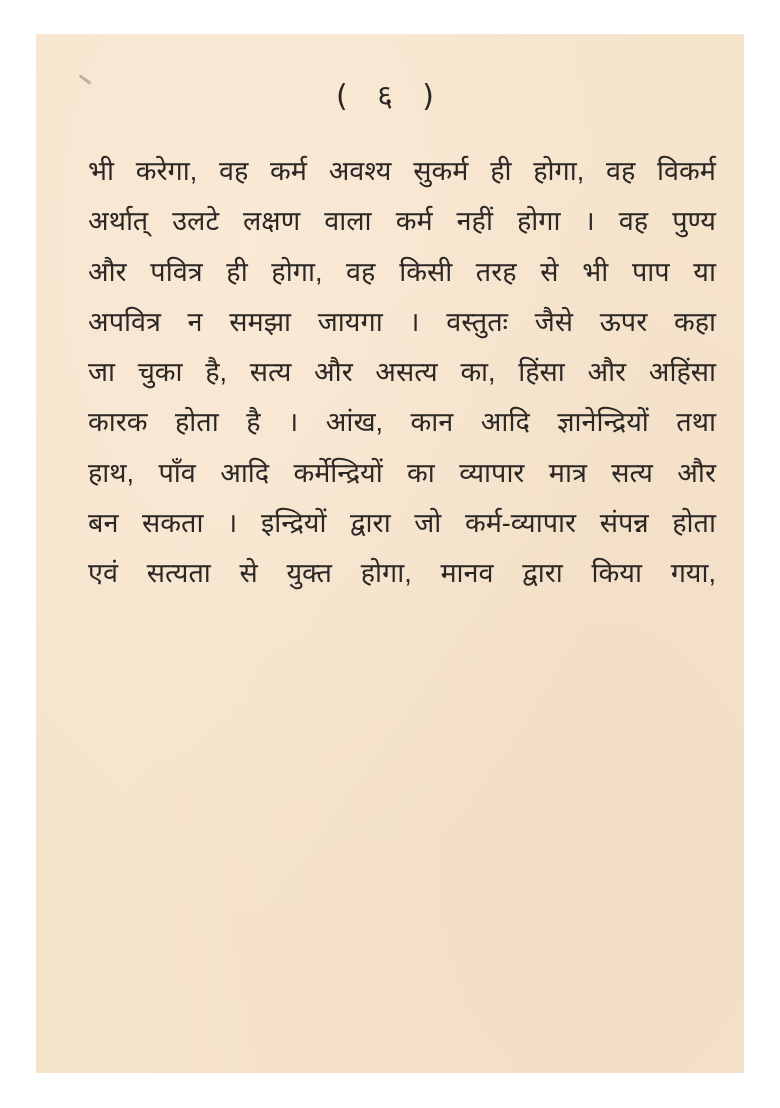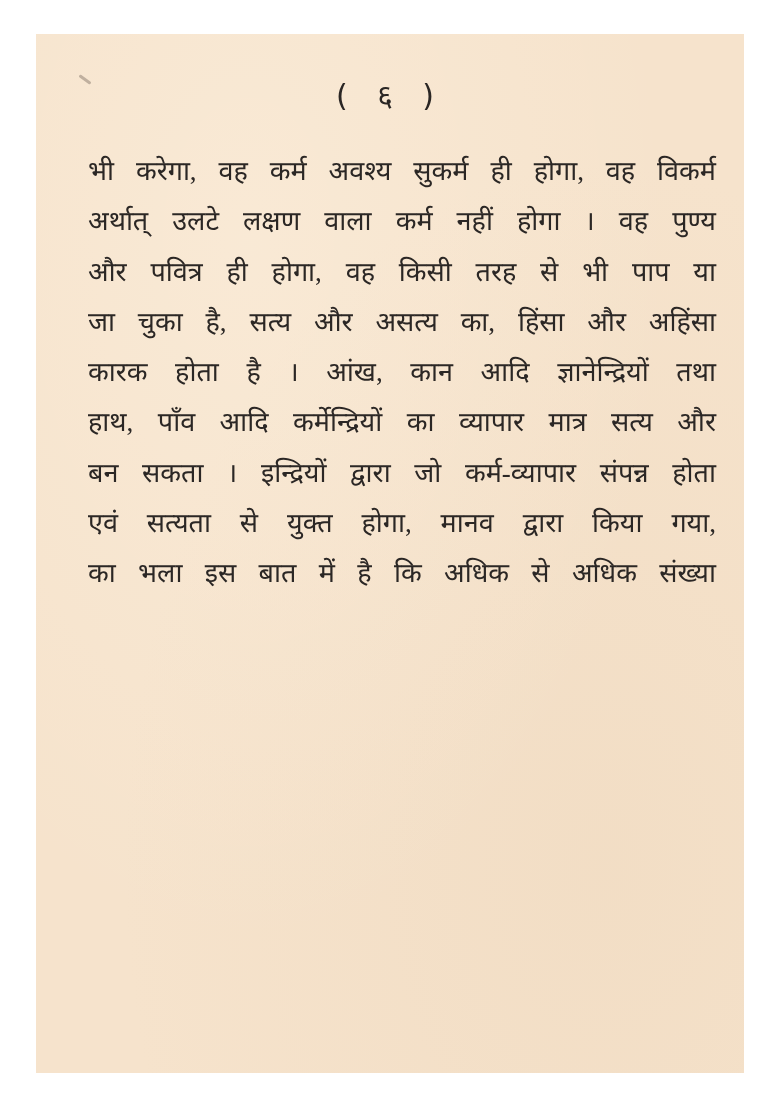--- a/index.html
+++ b/index.html
@@ -38,21 +38,21 @@
   .body-text {
     position: absolute;
     left: 52px;
     top: 112px;
     width: 628px;
   }
   .line {
     display: block;
     height: 50.3px;
     line-height: 50.3px;
-    font-family: Liberation Serif, serif;
+    font-family: Liberation Sans, sans-serif;
     font-size: 27px;
     color: #2b2725;
     white-space: nowrap;
     text-align: justify;
     text-align-last: justify;
     overflow: visible;
   }
   .smudge {
     position: absolute;
     width: 14px;
@@ -69,20 +69,20 @@
 
 <div class="page">
   <div class="smudge"></div>
 
   <div class="page-number">( ६ )</div>
 
   <div class="body-text">
     <span class="line">भी करेगा, वह कर्म अवश्य सुकर्म ही होगा,  वह विकर्म</span>
     <span class="line">अर्थात् उलटे लक्षण वाला  कर्म नहीं होगा । वह पुण्य</span>
     <span class="line">और पवित्र ही  होगा,  वह  किसी  तरह से भी पाप या</span>
+    <span class="line">अपवित्र न  समझा  जायगा ।  वस्तुतः जैसे ऊपर कहा</span>
     <span class="line">जा चुका है, सत्य और असत्य का,  हिंसा और अहिंसा</span>
     <span class="line">कारक होता है । आंख, कान  आदि  ज्ञानेन्द्रियों तथा</span>
     <span class="line">हाथ, पाँव आदि  कर्मेन्द्रियों का व्यापार मात्र सत्य और</span>
     <span class="line">बन सकता । इन्द्रियों द्वारा जो कर्म-व्यापार संपन्न होता</span>
     <span class="line">एवं सत्यता से  युक्त  होगा,  मानव  द्वारा किया गया,</span>
-    <span class="line">का भला इस बात में है कि अधिक  से  अधिक संख्या</span>
   </div>
 </div>
 
 </body></html>

